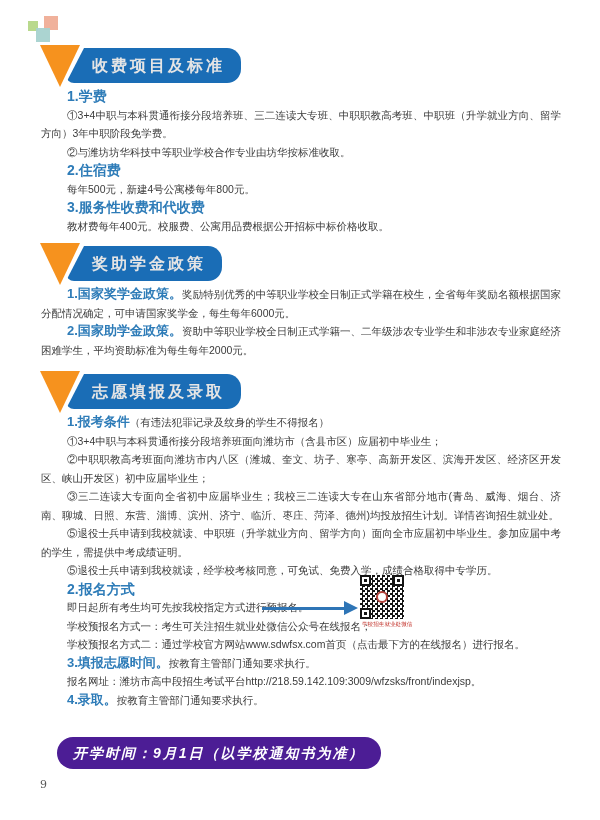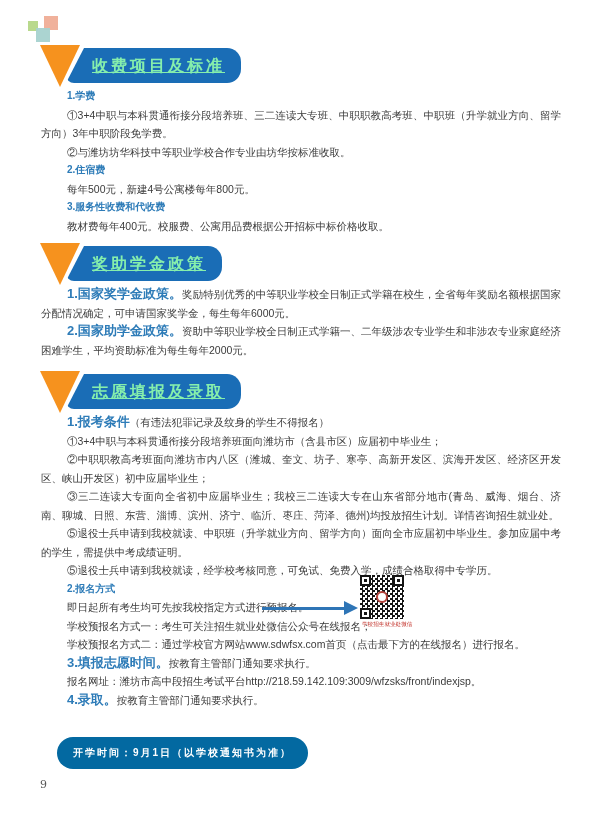--- a/index.html
+++ b/index.html
@@ -11,25 +11,25 @@
   .sq-salmon{left:44px;top:16px;width:14px;height:14px;background:#f0b19b;}
   .sq-teal{left:36px;top:28px;width:14px;height:14px;background:#a7d2cf;opacity:.95;}
   
   .sec-header{position:relative;height:42px;margin-left:40px;}
   .hd1{margin-top:45px;}
   .hd2{margin-top:8px;text-align:center;}
   .hd3{margin-top:12px;}
   .tri{position:absolute;left:0;top:0;width:40px;height:42px;background:#f6921e;
        clip-path:polygon(0 0,100% 0,50% 100%);}
   .hd-pill{position:absolute;left:26px;top:3px;display:inline-block;height:35px;line-height:35px;
-       background:#1a6db6;color:#86efac;font-weight:bold;font-size:16px;letter-spacing:3px;
+       background:#1a6db6;color:#e5e5e5;font-weight:bold;font-size:16px;letter-spacing:3px;
        padding:0 16px 0 26px;border-radius:8px 14px 14px 8px;
-       clip-path:polygon(18px 0,100% 0,100% 100%,0 100%);white-space:nowrap;text-decoration:underline;}
+       clip-path:polygon(18px 0,100% 0,100% 100%,0 100%);white-space:nowrap;}
   
-  .subhead{margin:0 0 0 67px;font-size:10px;font-weight:bold;color:#2e7cb8;line-height:18.5px;}
+  .subhead{margin:0 0 0 67px;font-size:14px;font-weight:bold;color:#2e7cb8;line-height:18.5px;}
   .para{margin:0 0 0 41px;width:520px;font-size:10.5px;line-height:18.5px;text-indent:26px;
         color:#3b3b3b;text-align:justify;}
   .subline{margin:0 0 0 67px;width:494px;font-size:10.5px;line-height:18.5px;color:#3b3b3b;}
   .lead{color:#2e7cb8;font-weight:bold;font-size:13px;}
   
   .arrow{position:absolute;left:262px;top:601px;width:96px;height:14px;}
   .arrow-shaft{position:absolute;left:0;top:6px;width:82px;height:3px;background:#2e75b6;}
   .arrow-head{position:absolute;right:0;top:0;width:0;height:0;
        border-left:14px solid #2e75b6;border-top:7px solid transparent;border-bottom:7px solid transparent;}
   
@@ -39,22 +39,22 @@
       background-size:5px 5px;}
   .fp{position:absolute;width:11px;height:11px;background:#fff;border:2px solid #151515;box-sizing:border-box;}
   .fp::after{content:"";position:absolute;left:2px;top:2px;width:3px;height:3px;background:#151515;}
   .fp-tl{left:0;top:0}.fp-tr{right:0;top:0}.fp-bl{left:0;bottom:0}
   .qr-logo{position:absolute;left:16px;top:16px;width:12px;height:12px;border-radius:50%;
       background:#fff;border:2px solid #b5413a;box-sizing:border-box;}
   .qr-caption{font-size:7px;color:#c3342c;white-space:nowrap;transform:scale(.8);
       transform-origin:center top;margin-top:1px;}
   
   .footer-pill{position:absolute;left:57px;top:737px;height:32px;line-height:32px;
-      background:#0369a1;color:#fff;font-weight:bold;font-size:10px;letter-spacing:2px;
-      padding:0 16px;border-radius:16px;white-space:nowrap;}
+      background:#4c1d95;color:#fff;font-weight:bold;font-size:14px;letter-spacing:2px;
+      padding:0 16px;border-radius:16px;white-space:nowrap;font-style:italic;}
   .page-number{position:absolute;left:40px;top:778px;font-family:"DejaVu Serif",serif;
       font-size:11px;color:#555;}
 </style>
 </head>
 <body>
 
 <div class="page">
 
   <div>
     <span class="sq sq-green"></span>

